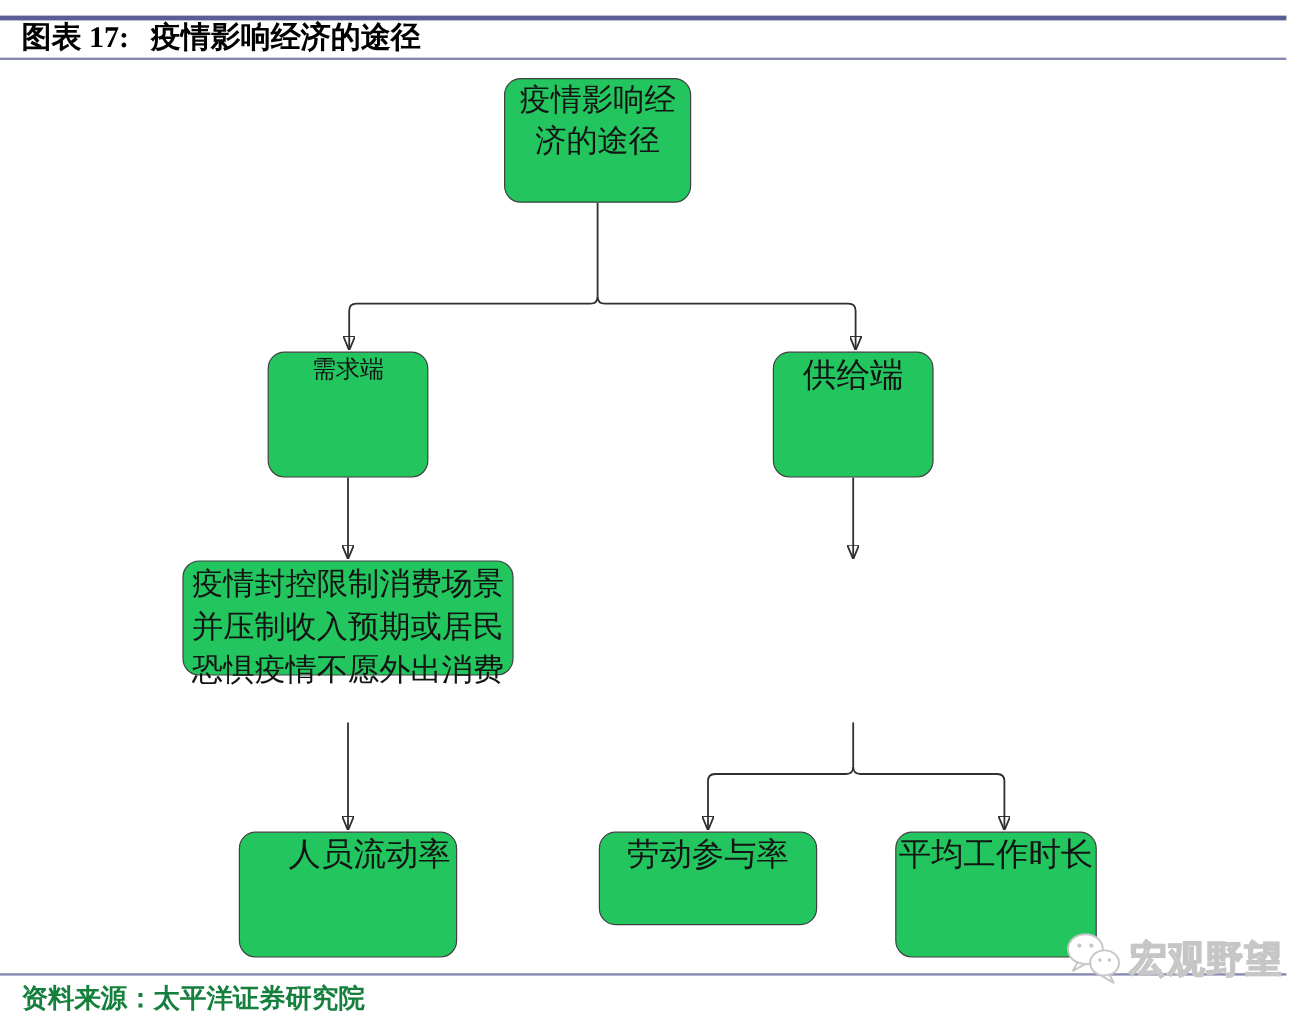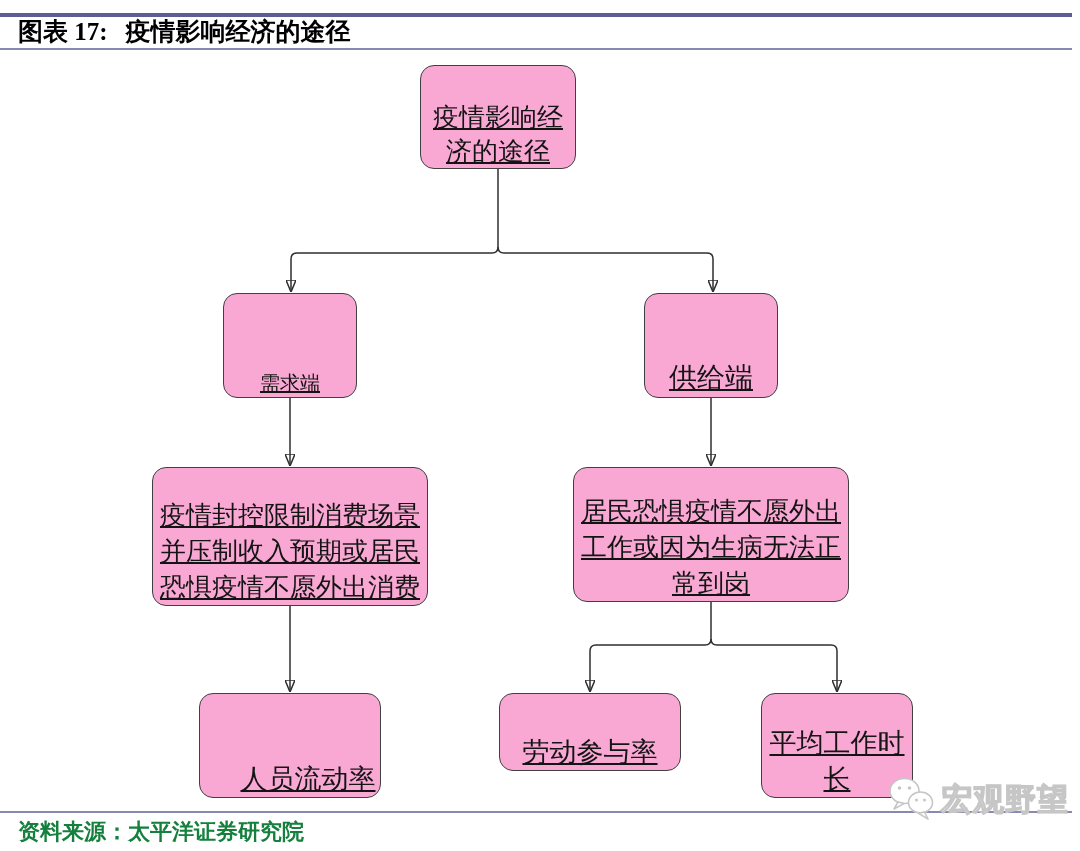--- a/index.html
+++ b/index.html
@@ -26,38 +26,37 @@
   .figure-title .gap{display:inline-block;width:18px;}
   .source-line{
     position:absolute;left:18px;top:817px;
     font-family:"Liberation Serif", serif;
     font-size:22px;color:#15803d;font-weight:600;
     white-space:nowrap;
   }
   
   .node{
     position:absolute;
-    background:#f9a8d4;
+    background:#22c55e;
     border:1.5px solid #404040;
     border-radius:14px;
-    display:flex;align-items:flex-end;justify-content:center;
+    display:flex;align-items:flex-start;justify-content:center;
     text-align:center;
     color:#141414;
     white-space:pre-line;
     box-sizing:border-box;
-    text-decoration:underline;
   }
   .node-root{left:420px;top:65px;width:156px;height:104px;font-size:26px;line-height:34px;}
   .node-demand{left:223px;top:293px;width:134px;height:105px;font-size:20px;}
   .node-supply{left:644px;top:293px;width:134px;height:105px;font-size:28px;}
-  .node-demand-detail{left:152px;top:467px;width:276px;height:139px;font-size:26px;line-height:36px;}
+  .node-demand-detail{left:152px;top:467px;width:276px;height:96px;font-size:26px;line-height:36px;}
   .node-supply-detail{left:573px;top:467px;width:276px;height:135px;font-size:26px;line-height:36px;}
   .node-mobility{left:199px;top:693px;width:182px;height:105px;font-size:27px;padding-left:36px;}
   .node-participation{left:499px;top:693px;width:182px;height:78px;font-size:27px;}
-  .node-hours{left:746px;top:693px;width:152px;height:105px;font-size:27px;margin-left:15px;}
+  .node-hours{left:746px;top:693px;width:168px;height:105px;font-size:27px;}
   
   .connectors{position:absolute;left:0;top:0;width:1080px;height:851px;}
   .connectors path{fill:none;stroke:#2f2f2f;stroke-width:1.5;}
   
   .watermark{
     position:absolute;left:888px;top:776px;
     display:flex;align-items:flex-end;gap:5px;
     z-index:5;
   }
   .watermark-text{
@@ -105,25 +104,20 @@
     <span>需求端</span>
   </div>
   <div class="node node-supply">
     <span>供给端</span>
   </div>
   <div class="node node-demand-detail">
     <span>疫情封控限制消费场景
 并压制收入预期或居民
 恐惧疫情不愿外出消费</span>
   </div>
-  <div class="node node-supply-detail">
-    <span>居民恐惧疫情不愿外出
-工作或因为生病无法正
-常到岗</span>
-  </div>
   <div class="node node-mobility">
     <span>人员流动率</span>
   </div>
   <div class="node node-participation">
     <span>劳动参与率</span>
   </div>
   <div class="node node-hours">
     <span>平均工作时长</span>
   </div>
 

